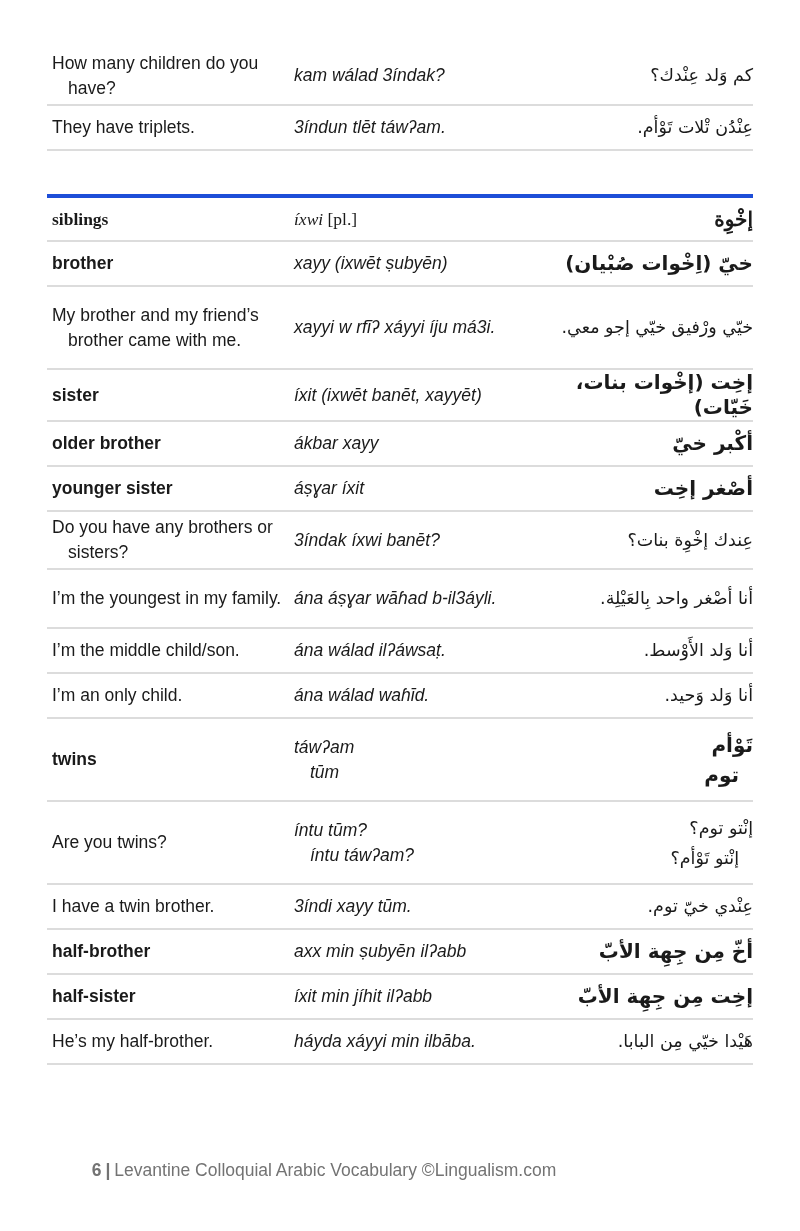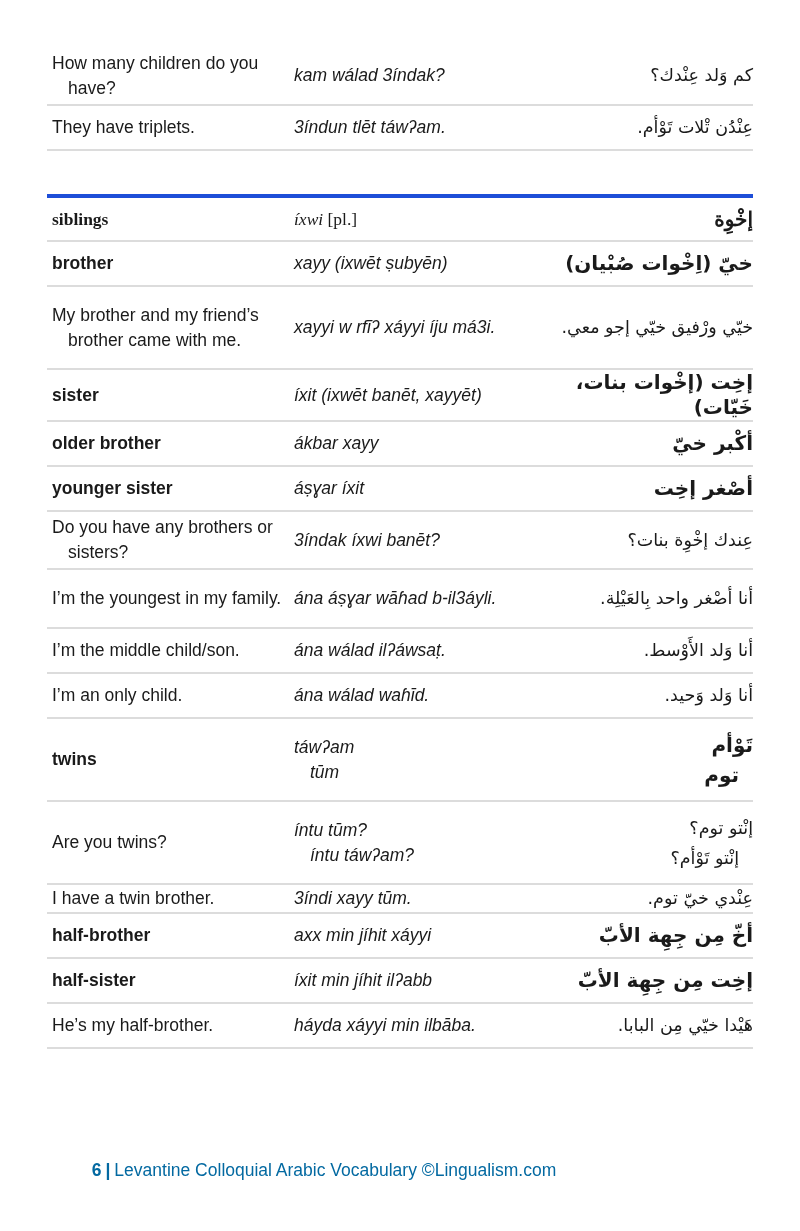--- a/index.html
+++ b/index.html
@@ -69,21 +69,21 @@
     td.ar.bold { font-weight: bold; font-size: 20px; }
     td.ar .line { display: block; }
     td.ar .line.indent { padding-right: 14px; }
     .footer {
       position: absolute;
       left: 0;
       width: 648px;
       top: 1160px;
       text-align: center;
       font-size: 17.5px;
-      color: #0369a1;
+      color: #737373;
     }
     .footer .pg { font-weight: bold; }
     .footer .sep { font-weight: bold; margin: 0 4px; }
   </style>
 </head>
 <body>
 
 <div class="page">
 
   <table class="vocab" id="tbl-top" style="top:47px;">
@@ -258,38 +258,38 @@
       <td class="tr">
         <span class="line">íntu tūm?</span>
         <span class="line indent">íntu táwʔam?</span>
       </td>
       <td class="ar" style="line-height:30px;">
         <span class="line">إنْتو توم؟</span>
         <span class="line indent">إنْتو تَوْأم؟</span>
       </td>
     </tr>
 
-    <tr class="row" style="height:29px;">
+    <tr class="row" style="height:45px;">
       <td class="en">
             <span class="txt">I have a twin brother.</span>
           </td>
       <td class="tr">
             <span class="line">3índi xayy tūm.</span>
           </td>
       <td class="ar">
             <span class="line">عِنْدي خيّ توم.</span>
           </td>
     </tr>
 
     <tr class="row" style="height:45px;">
       <td class="en bold">
             <span class="txt">half-brother</span>
           </td>
       <td class="tr">
-            <span class="line">axx min jíhit xáyyi</span>
+            <span class="line">axx min ṣubyēn ilʔabb</span>
           </td>
       <td class="ar bold">
             <span class="line">أخّ مِن جِهِة الأبّ</span>
           </td>
     </tr>
 
     <tr class="row" style="height:45px;">
       <td class="en bold">
             <span class="txt">half-sister</span>
           </td>

